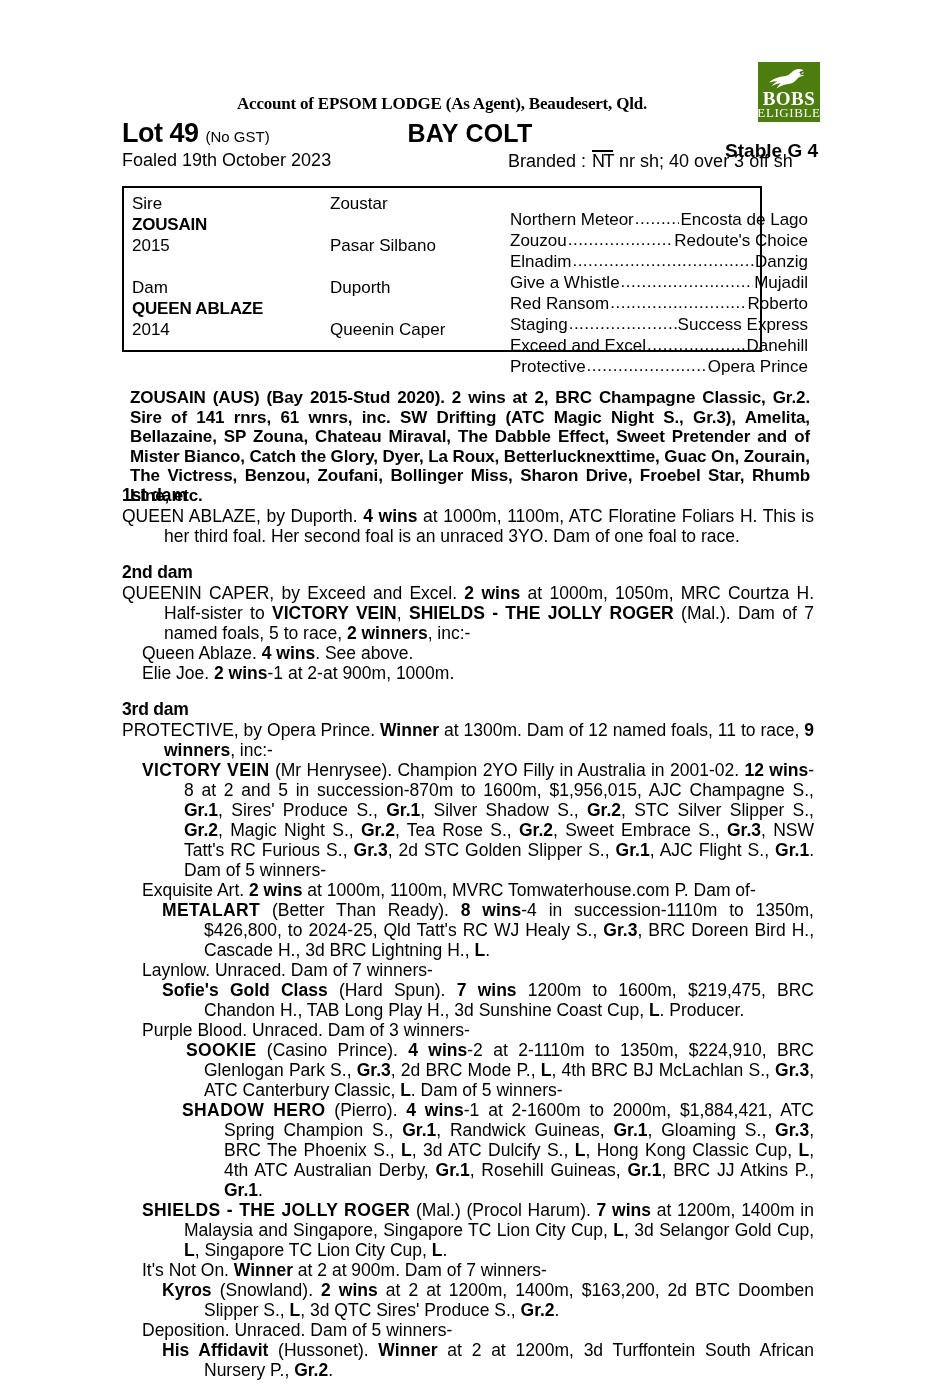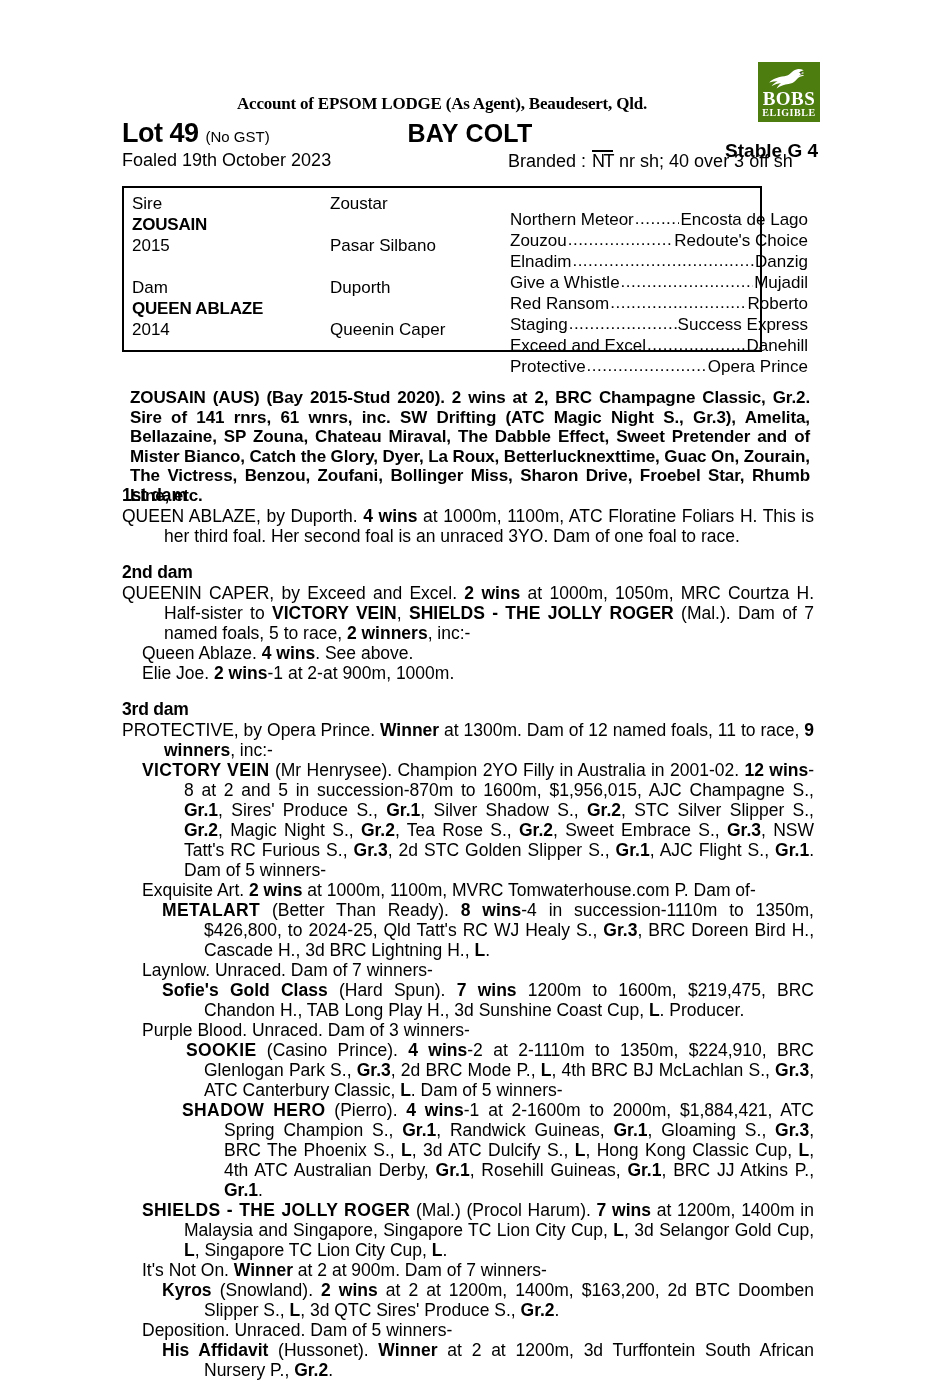--- a/index.html
+++ b/index.html
@@ -46,22 +46,22 @@
     color: #ffffff;
     font-family: "Liberation Serif", serif;
     font-weight: bold;
     font-size: 19px;
     line-height: 19px;
     letter-spacing: 0.5px;
   }
   .bobs-sub {
     color: #ffffff;
     font-family: "Liberation Serif", serif;
-    font-weight: bold;
-    font-size: 10px;
+    font-weight: normal;
+    font-size: 13px;
     line-height: 10px;
     letter-spacing: 0.6px;
   }
 
   .account-line {
     position: absolute;
     left: 0;
     top: 94px;
     width: 640px;
     text-align: center;

